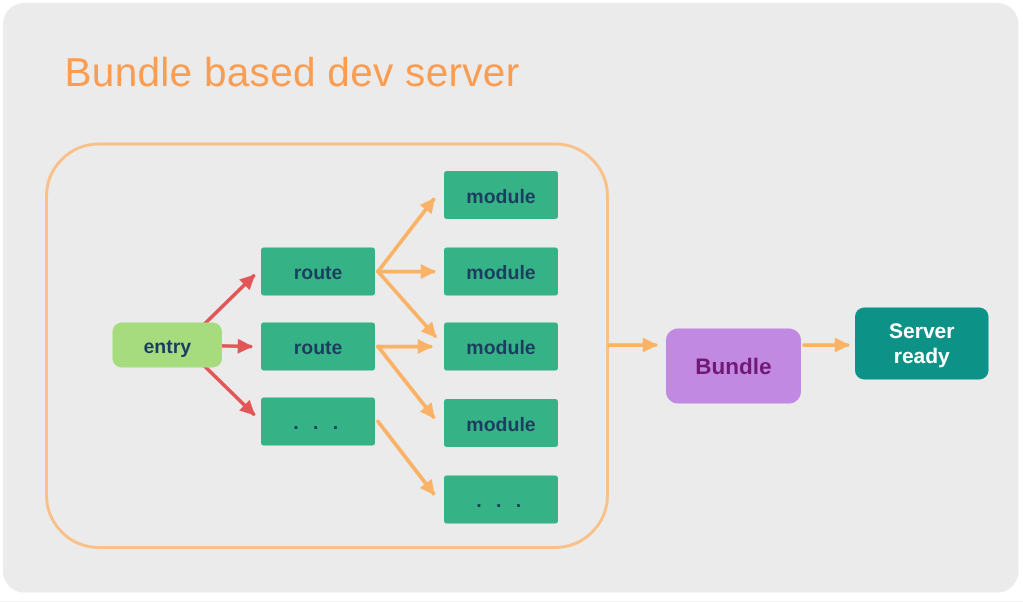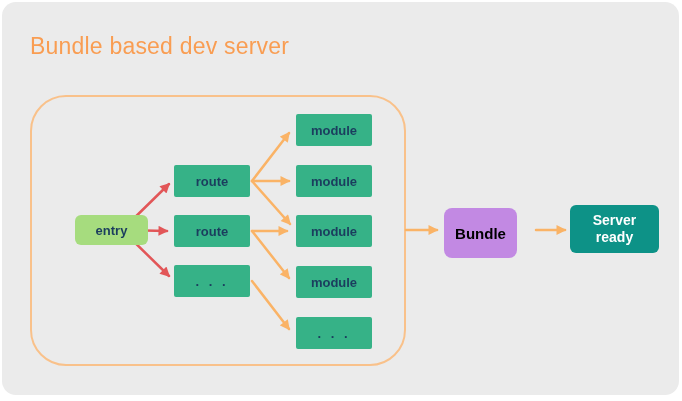--- a/index.html
+++ b/index.html
@@ -8,22 +8,22 @@
     background:#ffffff;
     font-family:"Liberation Sans", sans-serif;
     position:relative; overflow:hidden;
   }
   .card {
     position:absolute; left:2px; top:2px; width:677px; height:393px;
     background:var(--card-bg,#ebebeb);
     border-radius:14px;
   }
   .page-title {
-    position:absolute; left:30px; top:33px;
-    font-size:23px; font-weight:500; letter-spacing:0.2px;
+    position:absolute; left:43px; top:33px;
+    font-size:27px; font-weight:500; letter-spacing:0.2px;
     color:var(--title,#f99d52);
     margin:0;
   }
   .group-container {
     position:absolute; left:30px; top:95px; width:376px; height:271px;
     border:2px solid var(--container-border,#f9c18a);
     border-radius:36px;
     box-sizing:border-box;
   }
   #edge-layer {
@@ -48,23 +48,23 @@
   }
   #node-route1 { left:174px; top:165px; }
   #node-route2 { left:174px; top:215px; }
   #node-route-dots { left:174px; top:265px; }
   #node-module1 { left:296px; top:114px; }
   #node-module2 { left:296px; top:165px; }
   #node-module3 { left:296px; top:215px; }
   #node-module4 { left:296px; top:266px; }
   #node-module-dots { left:296px; top:317px; }
   #node-bundle {
-    left:444px; top:208px; width:73px; height:50px;
+    left:444px; top:219px; width:90px; height:50px;
     background:var(--bundle-bg,#c289e3);
-    color:#000000; font-size:15px; border-radius:8px;
+    color:#701a75; font-size:15px; border-radius:8px;
   }
   #node-server {
     left:570px; top:205px; width:89px; height:48px;
     background:var(--server-bg,#0d9287);
     color:#ffffff; font-size:14px; border-radius:6px;
   }
   #node-server .wrap { width:52px; line-height:1.18; }
 </style>
 </head>
 <body>

